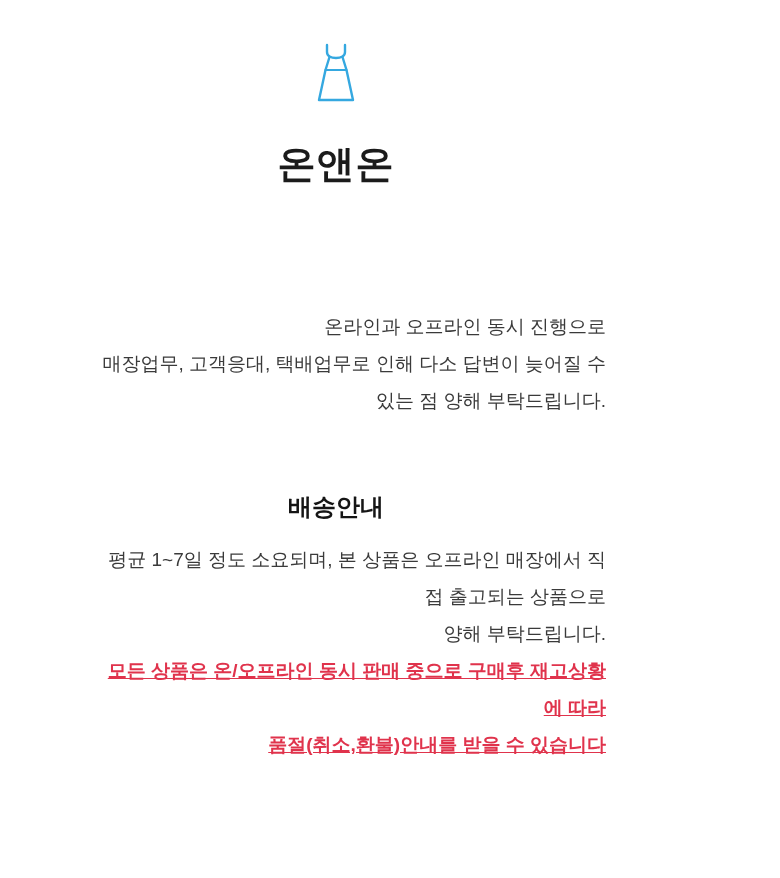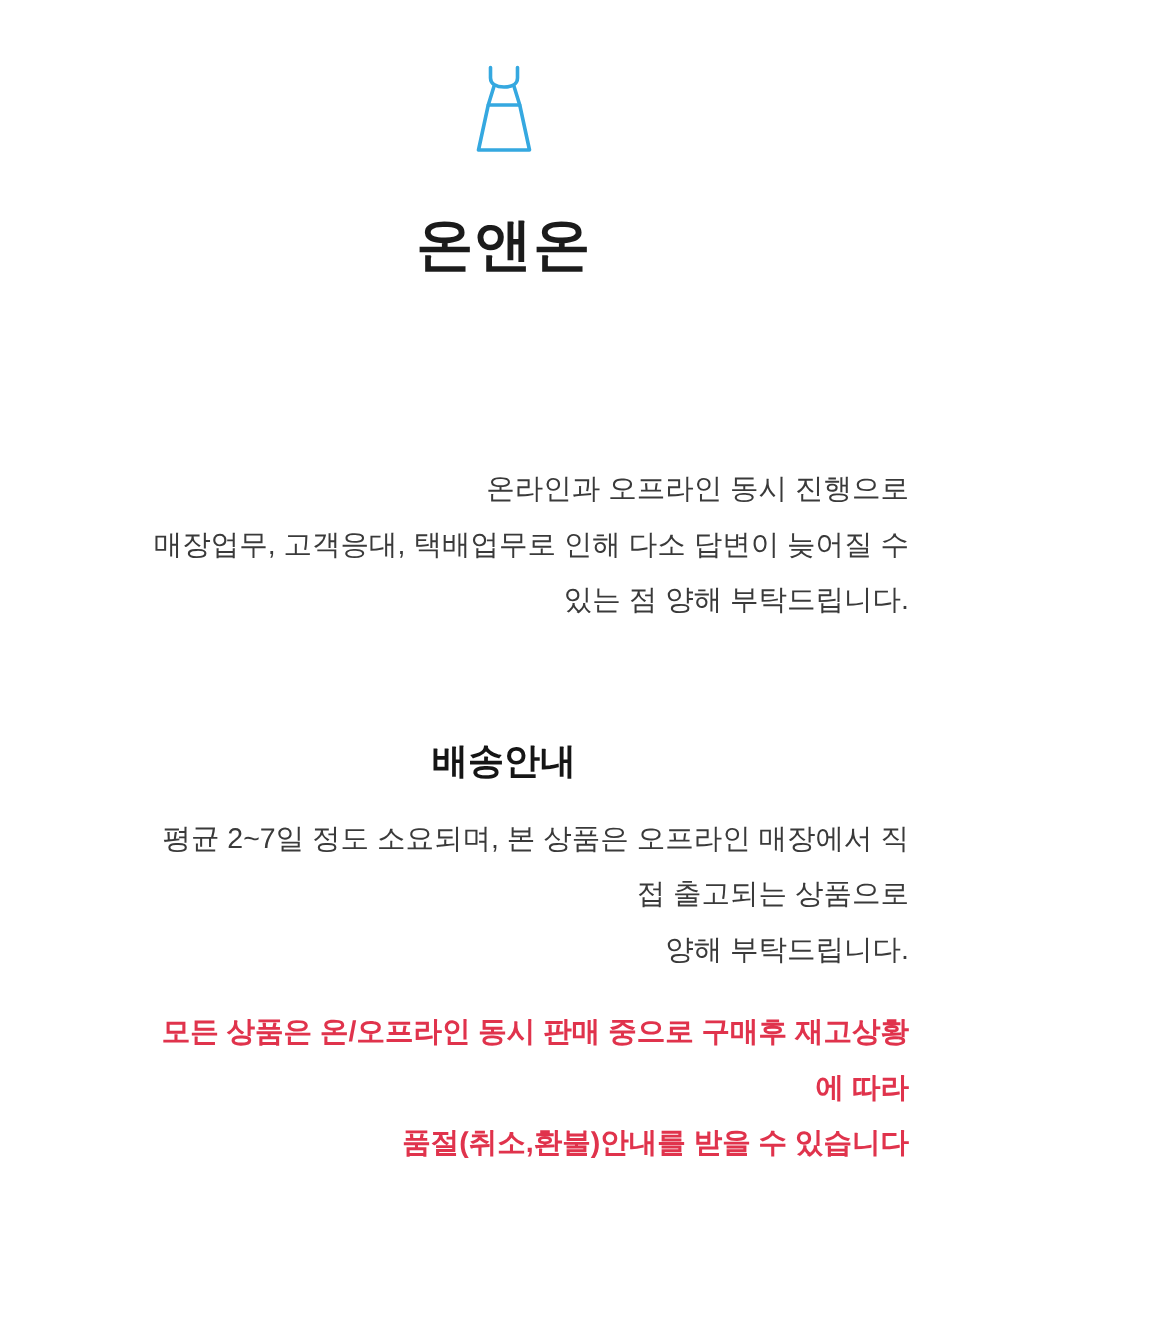--- a/index.html
+++ b/index.html
@@ -67,25 +67,25 @@
     font-weight: 700;
     color: #151515;
     margin-bottom: 18px;
   }
   .shipping-body {
     font-size: 19px;
     line-height: 1.95;
     color: #3a3a3a;
   }
   .shipping-warning {
-    margin-top: 18px;
     font-size: 19px;
     line-height: 1.95;
     font-weight: 700;
     color: #e0334c;
+    text-decoration: underline;
   }
   .line {
     display: block;
     text-align: right;
   }
 </style>
 </head>
 <body>
 
 <div class="page">
@@ -103,21 +103,21 @@
 
   <div class="notice">
     <span class="line">온라인과 오프라인 동시 진행으로</span>
     <span class="line">매장업무, 고객응대, 택배업무로 인해 다소 답변이 늦어질 수</span>
     <span class="line">있는 점 양해 부탁드립니다.</span>
   </div>
 
   <div class="shipping-section">
     <div class="shipping-title">배송안내</div>
     <div class="shipping-body">
-      <span class="line">평균 2~7일 정도 소요되며, 본 상품은 오프라인 매장에서 직</span>
+      <span class="line">평균 1~7일 정도 소요되며, 본 상품은 오프라인 매장에서 직</span>
       <span class="line">접 출고되는 상품으로</span>
       <span class="line">양해 부탁드립니다.</span>
     </div>
     <div class="shipping-warning">
       <span class="line">모든 상품은 온/오프라인 동시 판매 중으로 구매후 재고상황</span>
       <span class="line">에 따라</span>
       <span class="line">품절(취소,환불)안내를 받을 수 있습니다</span>
     </div>
   </div>
 

